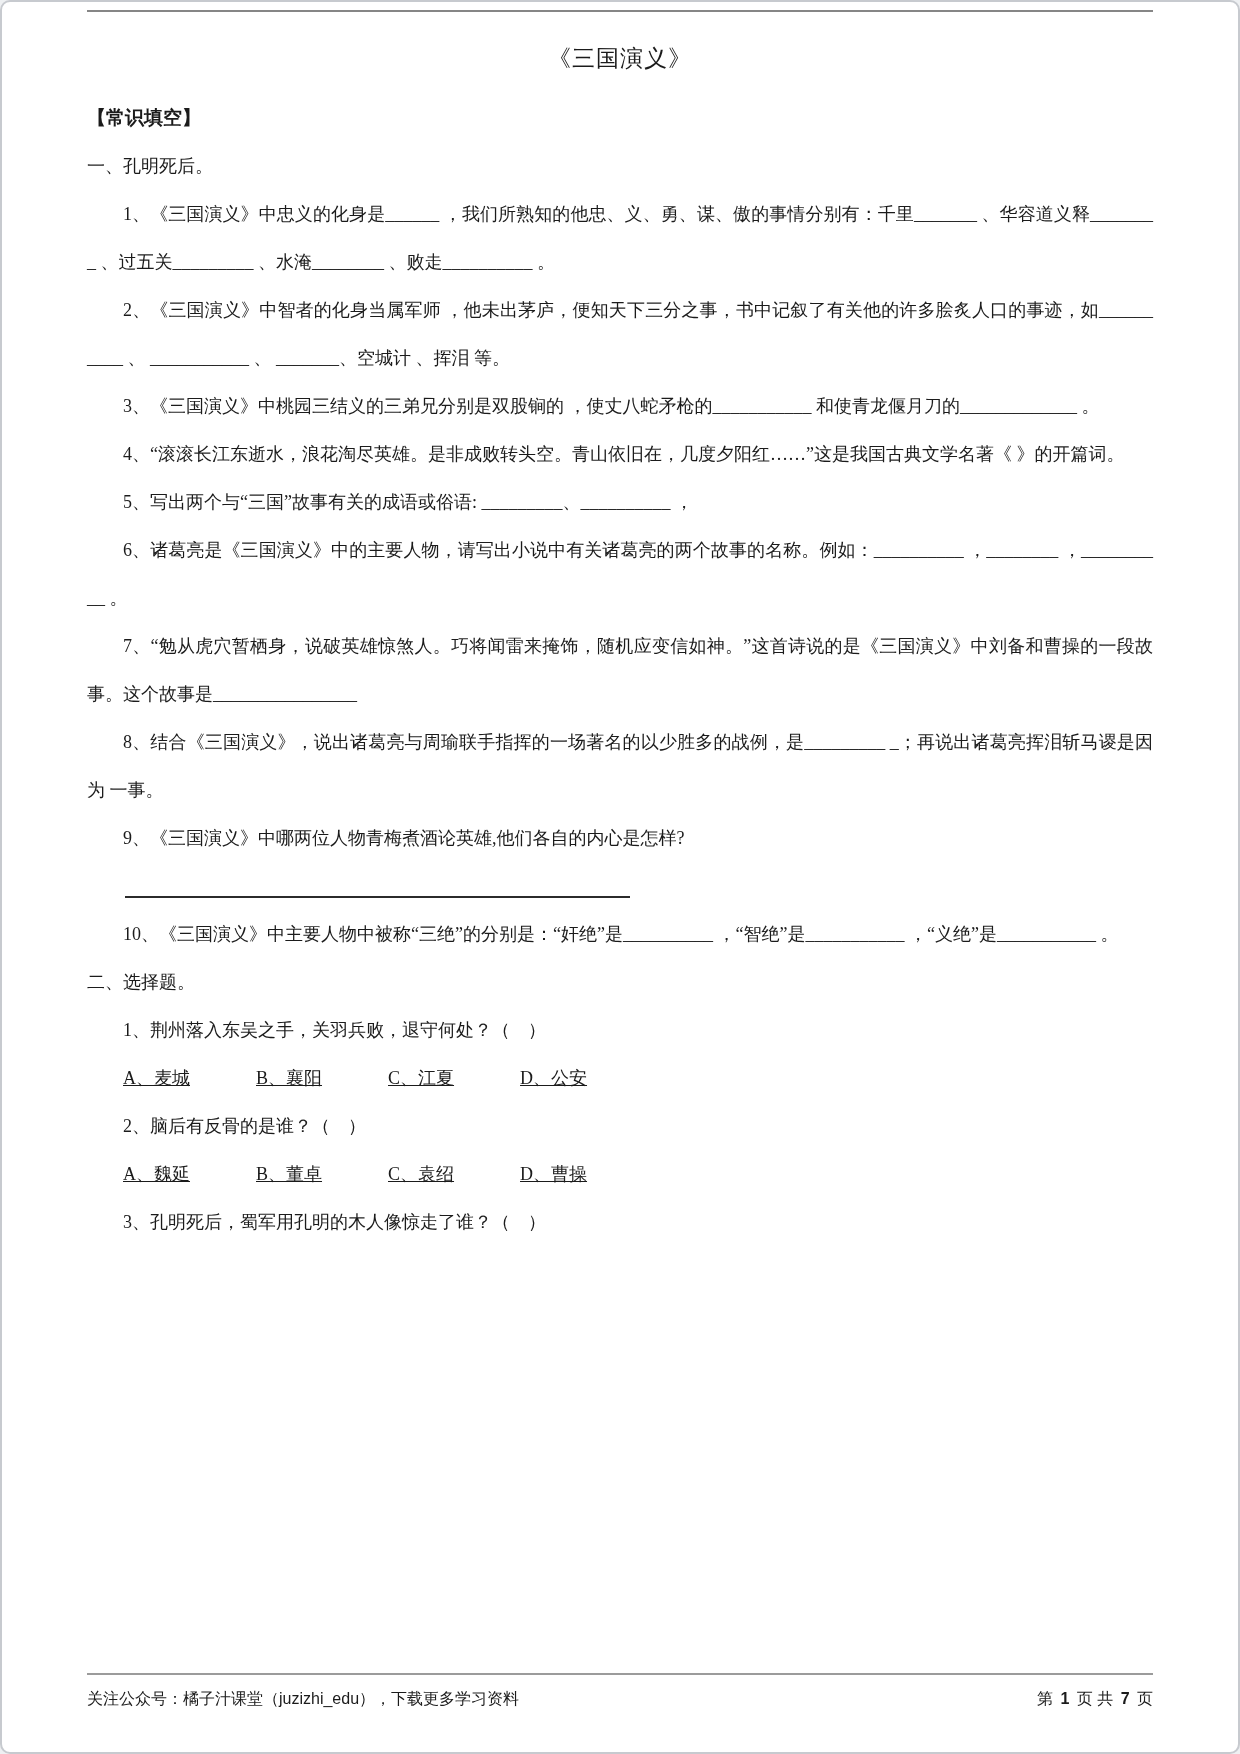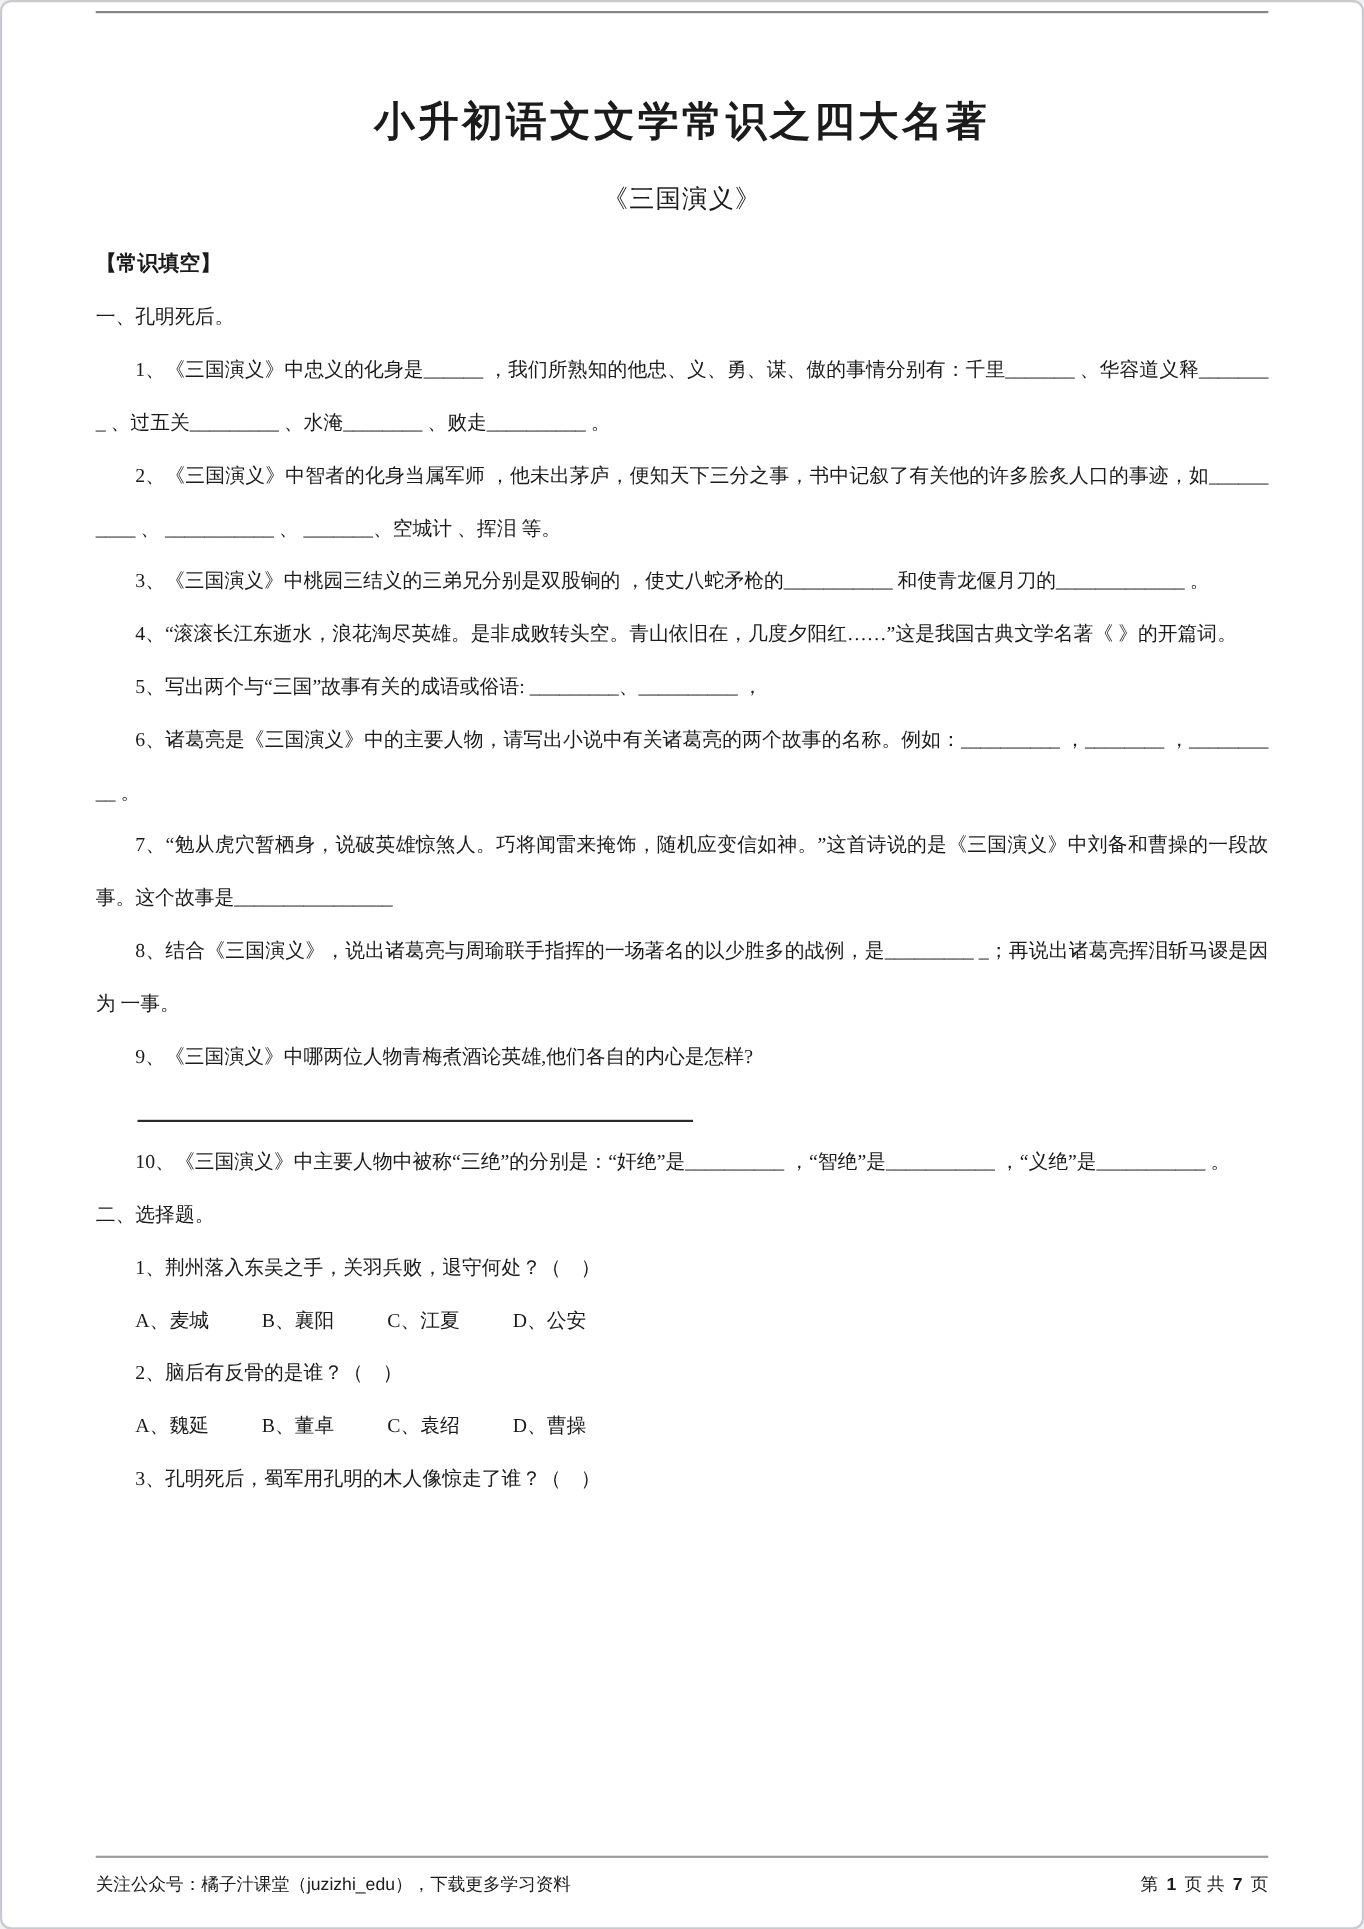--- a/index.html
+++ b/index.html
@@ -57,40 +57,39 @@
   p.q{
     margin:0;text-indent:2em;text-align:justify;
     word-break:break-all;
   }
   .answer-blank{height:48px;position:relative;}
   .answer-blank .line{
     position:absolute;left:38px;top:34px;width:505px;height:0;
     border-bottom:2px solid #2b2b2b;
   }
   .options-row{
-    margin:0;padding-left:2em;display:flex;gap:48px;white-space:nowrap;
+    margin:0;padding-left:2em;display:flex;gap:66px;white-space:nowrap;text-decoration:underline;
   }
   
-  .ftr{position:absolute;left:85px;right:85px;bottom:28px;margin-top:32px;}
+  .ftr{position:absolute;left:85px;right:85px;bottom:42px;margin-top:32px;}
   .ftr-rule{border:none;border-top:2px solid #9b9b9b;margin:0 0 14px;}
   .ftr-row{
     display:flex;justify-content:space-between;align-items:baseline;
     font-size:16px;font-family:"Liberation Sans","DejaVu Sans",sans-serif;
   }
   .page-ind .num{font-weight:bold;padding:0 3px;}
 </style>
 </head>
 <body>
 
 <div class="page">
 
   <hr class="hdr-rule">
 
   <main>
-    <h1 class="title">小升初语文文学常识之四大名著</h1>
     <h2 class="subtitle">《三国演义》</h2>
 
     <div class="content">
       <div class="section-label">【常识填空】</div>
       <div class="part-heading">一、孔明死后。</div>
 
       <p class="q">1、《三国演义》中忠义的化身是______ ，我们所熟知的他忠、义、勇、谋、傲的事情分别有：千里_______ 、华容道义释________ 、过五关_________ 、水淹________ 、败走__________ 。</p>
       <p class="q">2、《三国演义》中智者的化身当属军师 ，他未出茅庐，便知天下三分之事，书中记叙了有关他的许多脍炙人口的事迹，如__________ 、 ___________ 、 _______、空城计 、挥泪 等。</p>
       <p class="q">3、《三国演义》中桃园三结义的三弟兄分别是双股锏的 ，使丈八蛇矛枪的___________ 和使青龙偃月刀的_____________ 。</p>
       <p class="q">4、“滚滚长江东逝水，浪花淘尽英雄。是非成败转头空。青山依旧在，几度夕阳红……”这是我国古典文学名著《 》的开篇词。</p>

